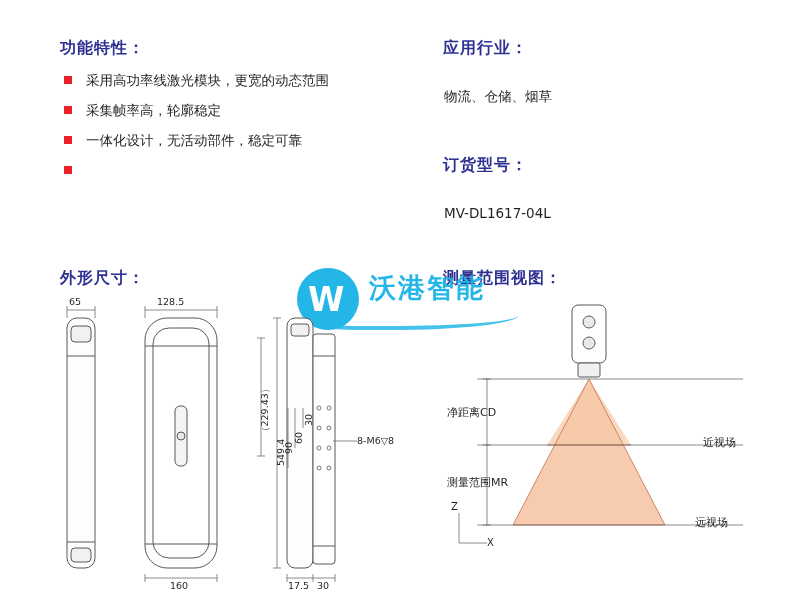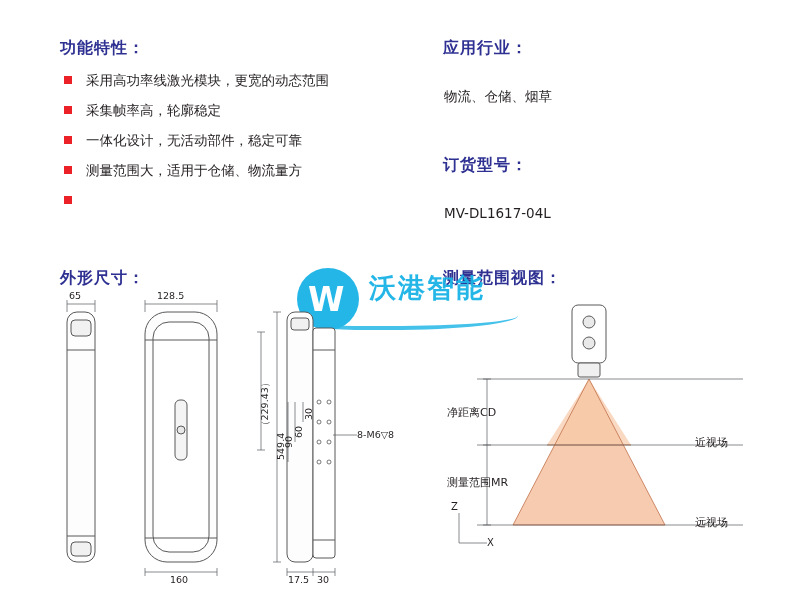--- a/index.html
+++ b/index.html
@@ -118,21 +118,21 @@
     left: 74px; top: 42px;
     font-size: 11px;
     letter-spacing: 3.6px;
     color: #19b3e6;
   }
 
   
   .drawings {
     position: absolute;
     left: 45px;
-    top: 290px;
+    top: 296px;
     width: 390px;
     height: 290px;
   }
   .dim-label {
     position: absolute;
     font-size: 9.5px;
     color: #231f20;
     white-space: nowrap;
   }
   .dim-label.vert {
@@ -170,21 +170,21 @@
   <div class="section-title" id="title-features">功能特性：</div>
   <div class="section-title" id="title-industry">应用行业：</div>
   <div class="section-title" id="title-order">订货型号：</div>
   <div class="section-title" id="title-dims">外形尺寸：</div>
   <div class="section-title" id="title-range">测量范围视图：</div>
 
   <ul class="feature-list">
     <li><span class="bullet"></span><span>采用高功率线激光模块，更宽的动态范围</span></li>
     <li><span class="bullet"></span><span>采集帧率高，轮廓稳定</span></li>
     <li><span class="bullet"></span><span>一体化设计，无活动部件，稳定可靠</span></li>
-    <li><span class="bullet"></span><span>测量范围大，适用于仓储、物流量方</span></li>
+    <li><span class="bullet"></span></li>
     <li><span class="bullet"></span></li>
   </ul>
 
   <div class="body-text" id="industry-text">物流、仓储、烟草</div>
   <div class="body-text" id="order-text">MV-DL1617-04L</div>
 
   <div class="watermark">
     <div class="wm-circle"></div>
     <div class="wm-w">W</div>
     <div class="wm-swoosh"></div>
@@ -304,19 +304,19 @@
         <line x1="44" y1="150" x2="44" y2="230"></line>
         <line x1="40" y1="230" x2="48" y2="230"></line>
 
         <line x1="16" y1="218" x2="16" y2="248"></line>
         <line x1="16" y1="248" x2="44" y2="248"></line>
       </g>
     </svg>
 
     <div class="rv-label" style="left:4px;  top:110px;">净距离CD</div>
     <div class="rv-label" style="left:4px;  top:180px;">测量范围MR</div>
-    <div class="rv-label" style="left:252px; top:140px;">近视场</div>
+    <div class="rv-label" style="left:260px; top:140px;">近视场</div>
     <div class="rv-label" style="left:252px; top:220px;">远视场</div>
     <div class="rv-axisletter" style="left:8px; top:206px;">Z</div>
     <div class="rv-axisletter" style="left:44px; top:242px;">X</div>
   </div>
 
 </div>
 
 </body></html>

